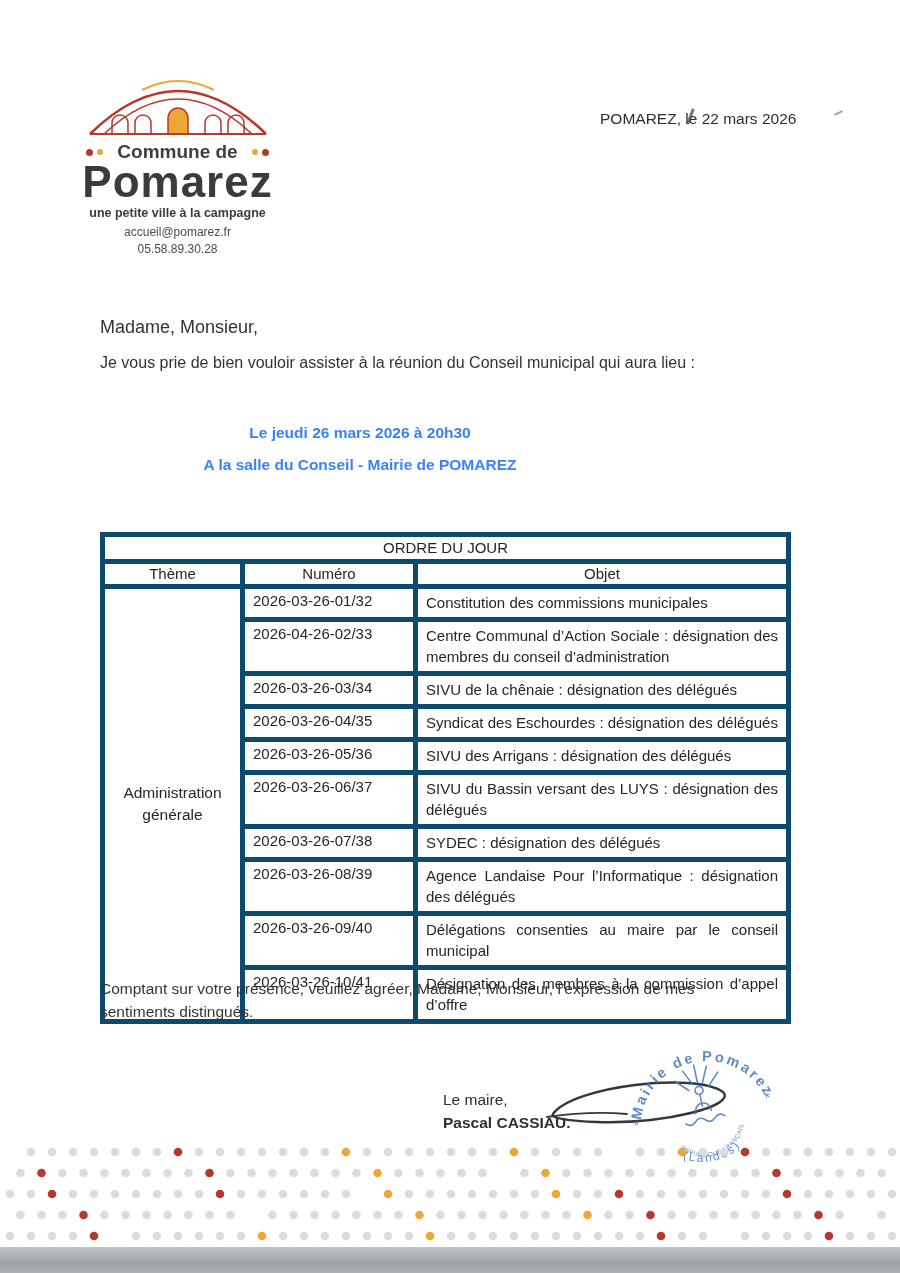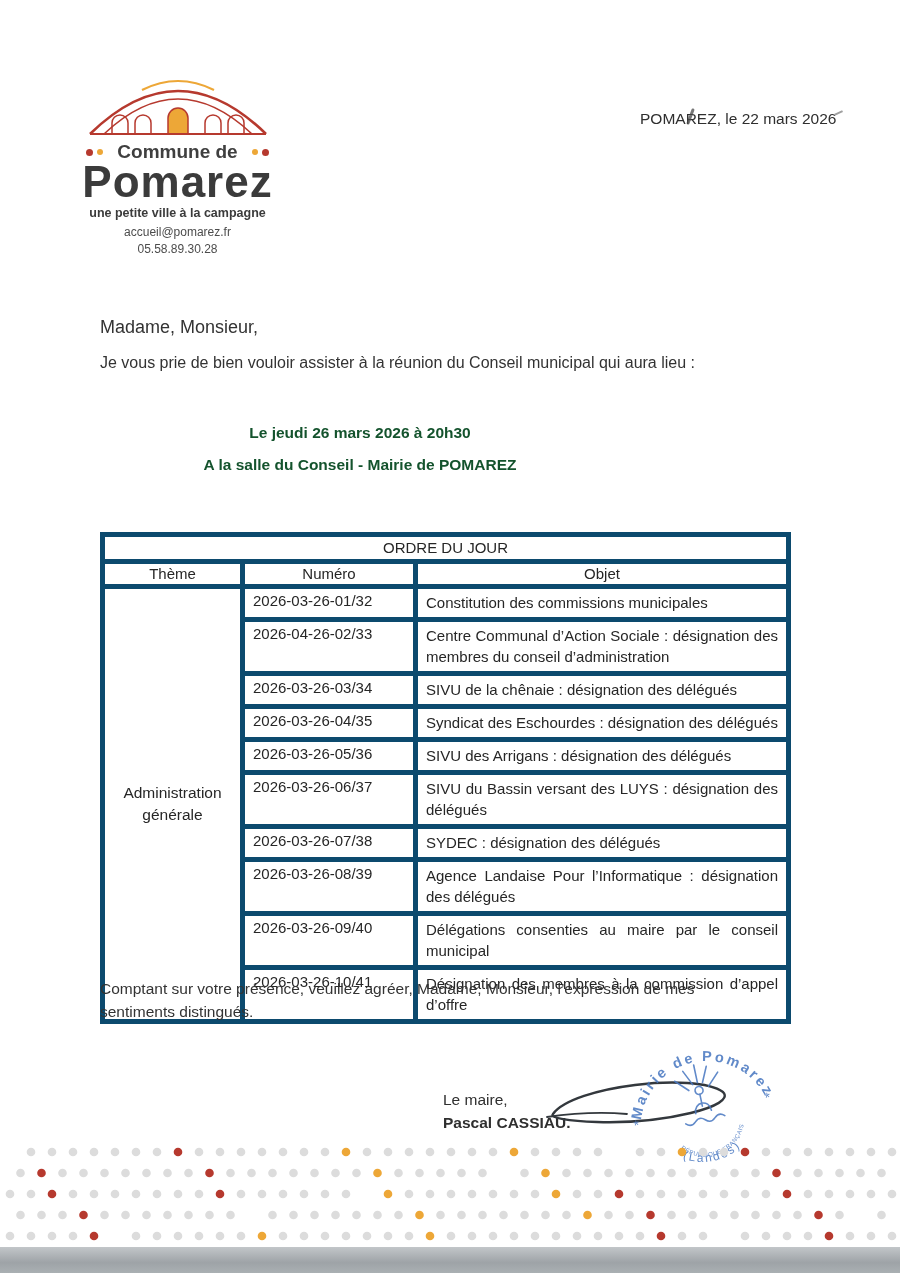--- a/index.html
+++ b/index.html
@@ -17,31 +17,31 @@
                   font-size:19px; font-weight:700; color:#3f3f3f; margin-top:1px; }
   .dotpair { display:inline-flex; gap:4px; align-items:center; }
   .dot { border-radius:50%; display:inline-block; }
   .dot-red { width:7px; height:7px; background:#b6392e; }
   .dot-yellow { width:6px; height:6px; background:#eda737; }
   .logo-name { font-size:44px; font-weight:700; letter-spacing:1px; line-height:1; margin-top:-3px; color:#3b3b3b; }
   .logo-tagline { font-size:12.5px; font-weight:700; margin-top:2px; color:#3b3b3b; }
   .logo-contact { font-size:12px; color:#4c4c4c; line-height:1.45; margin-top:4px; }
 
   
-  .date-line { position:absolute; left:600px; top:110px; font-size:15.5px; color:#2f2f2f;margin-left:40px; }
+  .date-line { position:absolute; left:600px; top:110px; font-size:15.5px; color:#2f2f2f; }
   .pen-stroke { position:absolute; left:689px; top:108px; width:3px; height:17px;
                 background:#4a4a4a; transform:rotate(20deg); border-radius:2px; opacity:.75; }
   .scan-dash { position:absolute; left:834px; top:112px; width:9px; height:2px;
                background:#a0a0a0; transform:rotate(-25deg); }
 
   
   .salutation { position:absolute; left:100px; top:317px; font-size:18px; color:#333; }
   .intro { position:absolute; left:100px; top:354px; width:740px; font-size:16px; color:#333; }
   .meeting-line { position:absolute; left:0; width:720px; text-align:center;
-                  font-weight:700; font-size:15.5px; color:#14532d; }
+                  font-weight:700; font-size:15.5px; color:#3b82f6; }
   .meeting-line.l1 { top:424px; }
   .meeting-line.l2 { top:456px; }
 
   
   table.agenda { position:absolute; left:100px; top:532px; width:686px;
                  border-collapse:collapse; font-size:15px; color:#262626; table-layout:fixed; }
   .agenda th, .agenda td { border:5px solid #0c4a6e; font-weight:400; vertical-align:top; }
   .agenda .title-cell { text-align:center; padding:2px 0 3px; font-size:15px; }
   .agenda th { text-align:center; padding:1px 4px 2px;margin-top:40px; }
   .agenda td.numero { padding:3px 8px 2px; }

